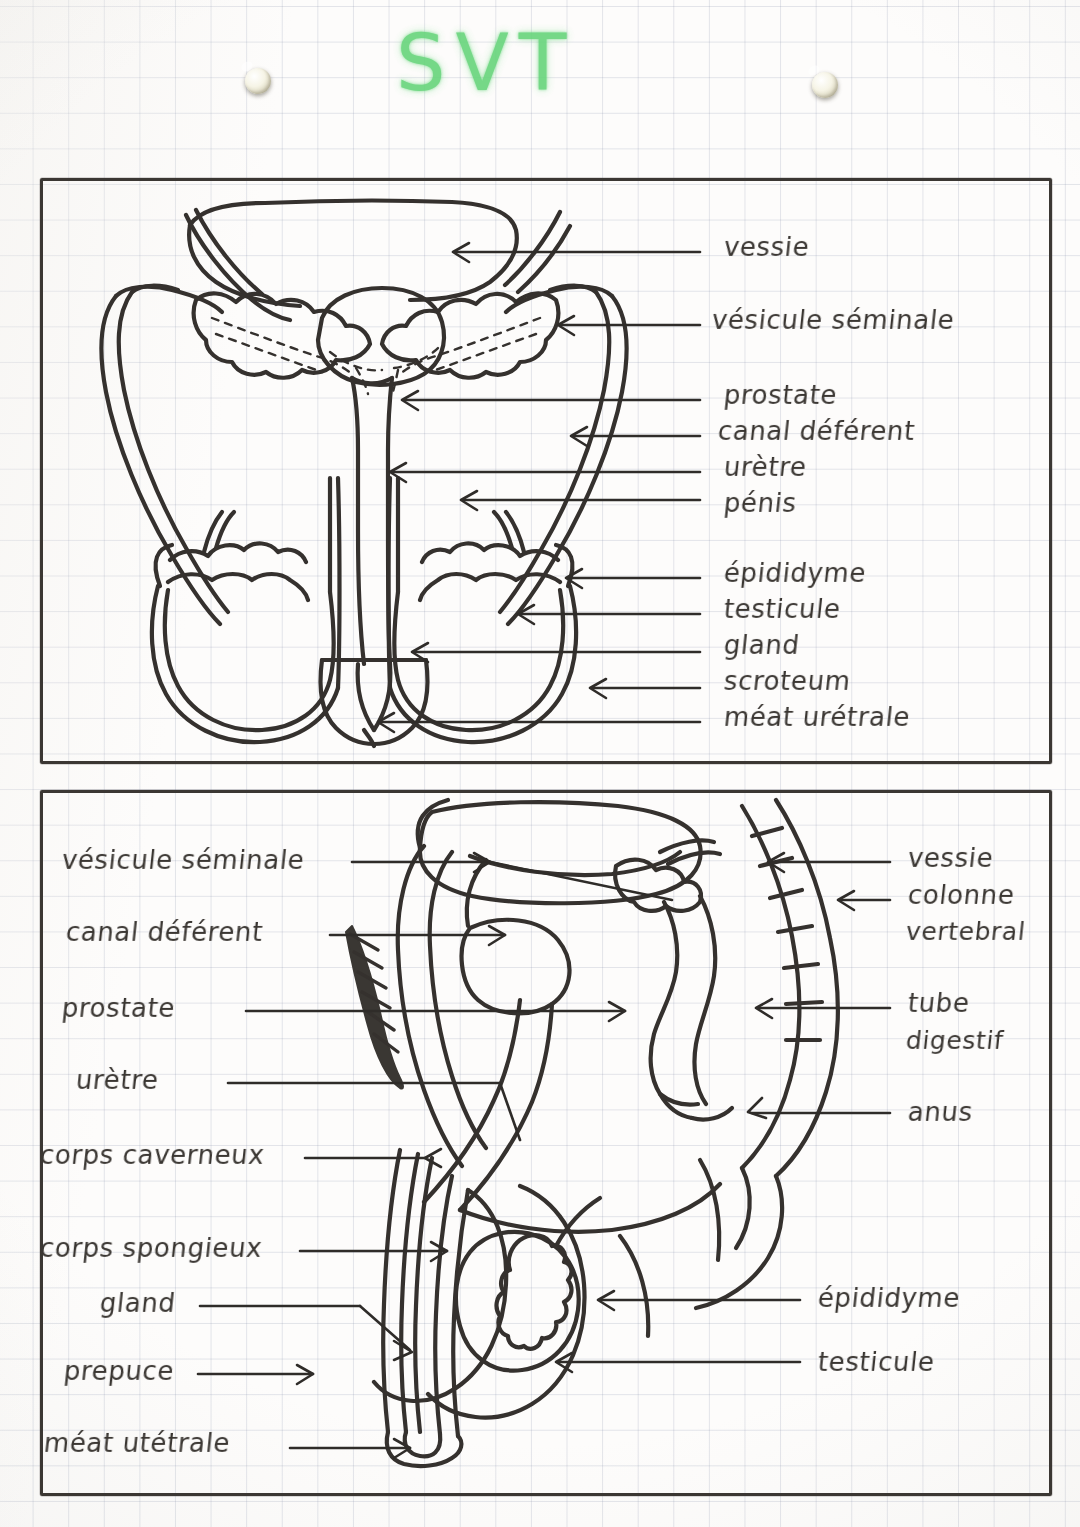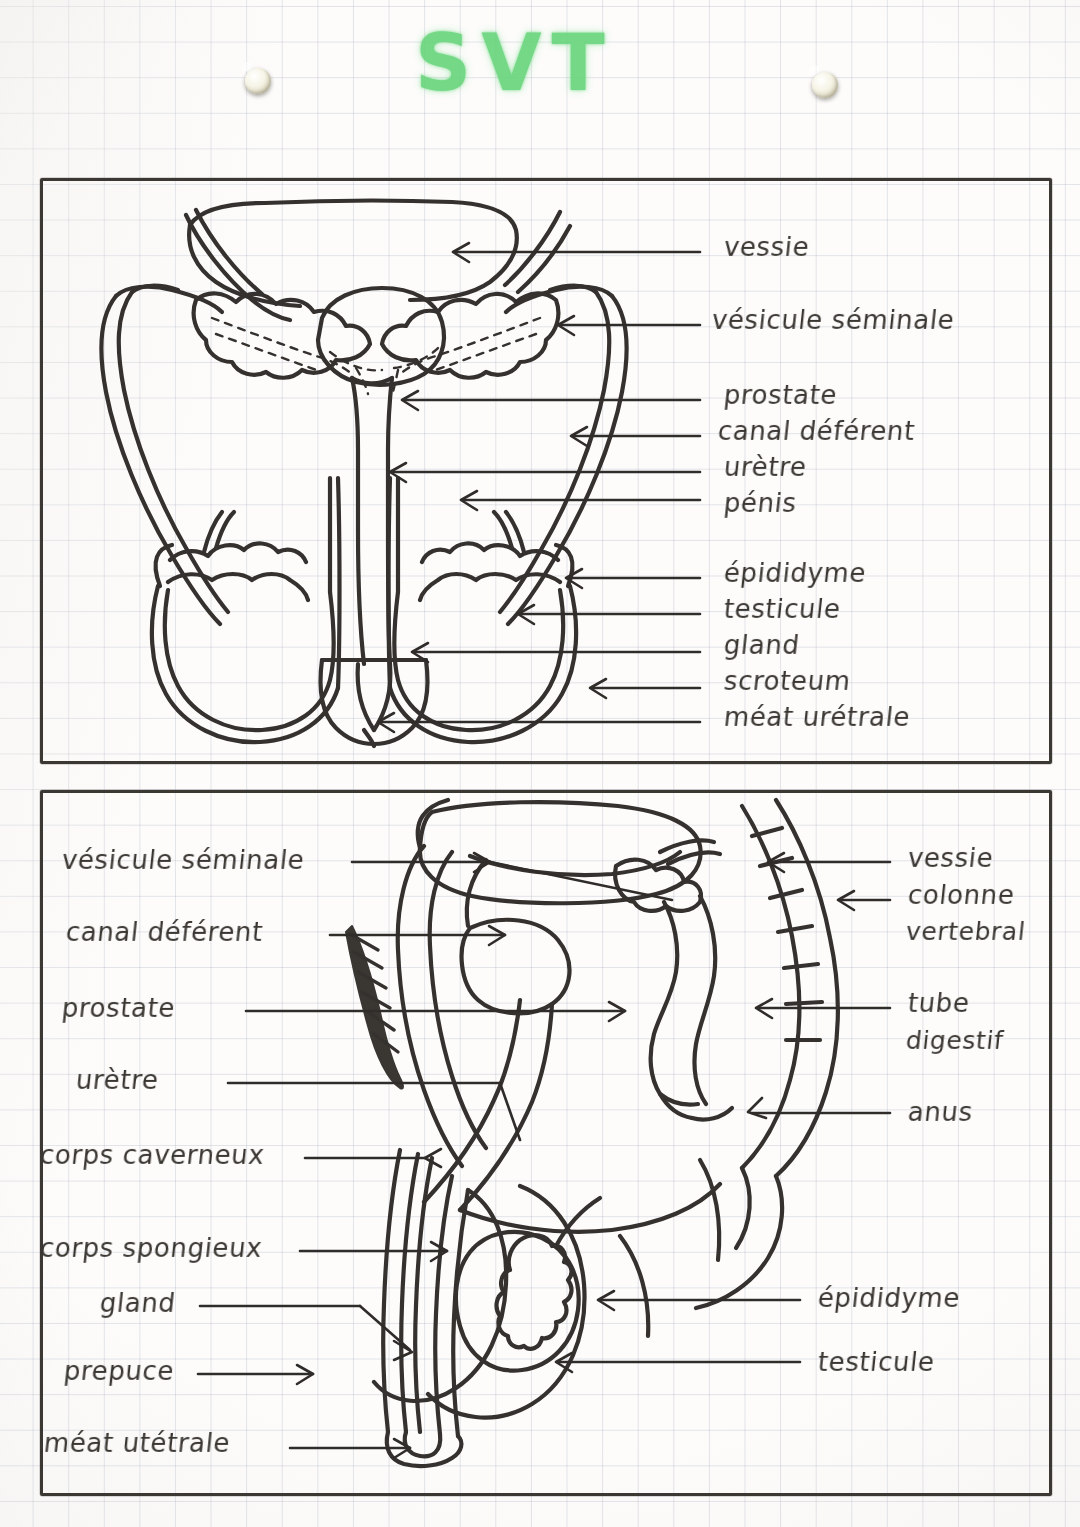--- a/index.html
+++ b/index.html
@@ -23,23 +23,23 @@
   }
   #paper-shade{
     position:absolute;inset:0;
     background:
       radial-gradient(ellipse 120% 90% at 50% 45%, rgba(255,255,255,0) 55%, rgba(205,205,200,0.30) 100%),
       linear-gradient(100deg, rgba(240,238,234,0.45) 0%, rgba(255,255,255,0) 22%);
     pointer-events:none;
   }
   
   #title{
-    position:absolute;left:415px;top:18px;
+    position:absolute;left:396px;top:18px;
     font-family:"DejaVu Sans", sans-serif;
-    font-size:78px;font-weight:bold;letter-spacing:10px;
+    font-size:78px;font-weight:normal;letter-spacing:10px;
     color:#63d478;
     opacity:.88;
     filter:blur(.4px);
     text-shadow:0 0 3px rgba(99,212,120,.85), 0 0 9px rgba(99,212,120,.45);
     user-select:none;
   }
   
   .pin{
     position:absolute;width:26px;height:26px;border-radius:50%;
     background:radial-gradient(circle at 36% 32%, #ffffff 0%, #f6f4e6 42%, #ddd9c2 72%, #8d8a77 100%);

